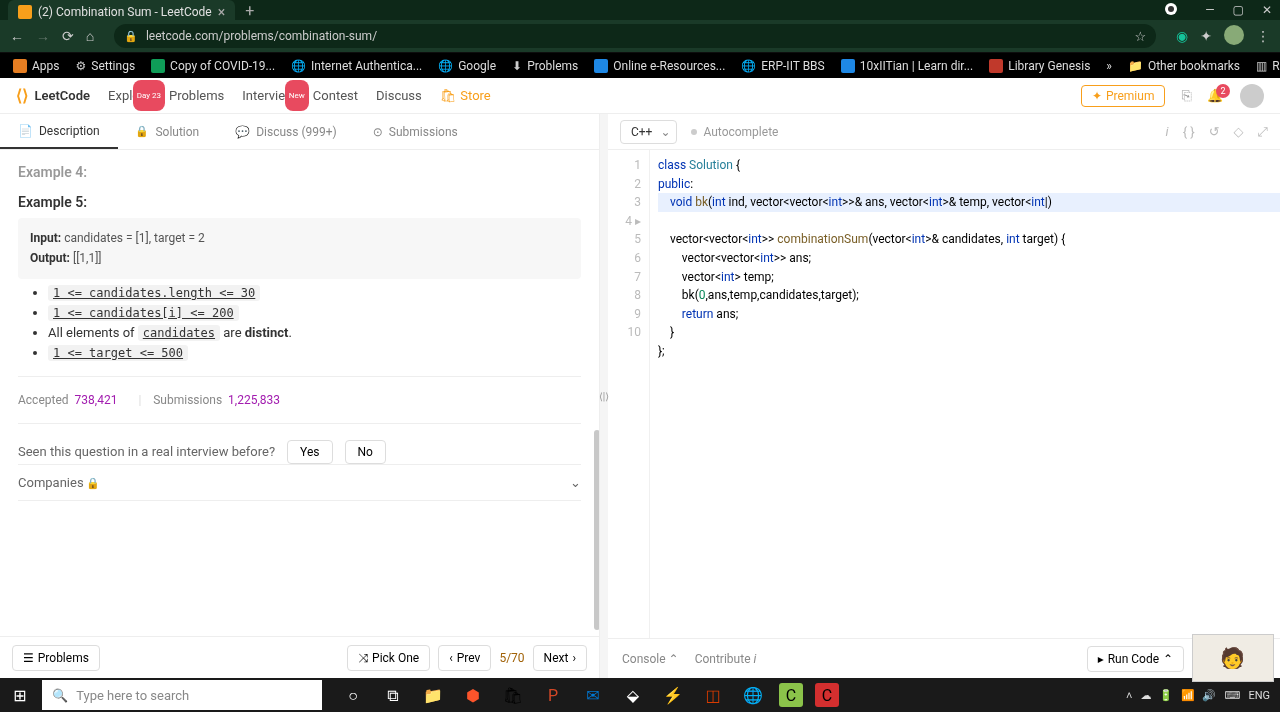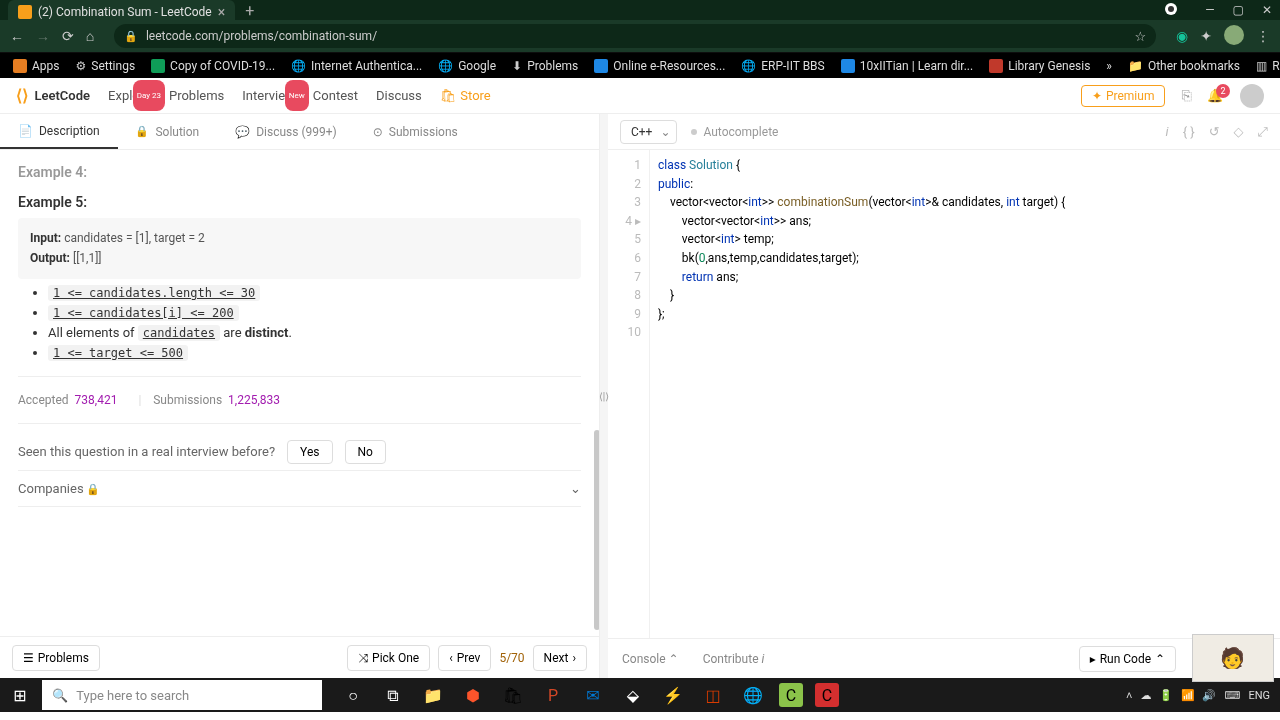--- a/index.html
+++ b/index.html
@@ -55,21 +55,21 @@
     .problem-content { flex: 1; overflow-y: auto; padding: 0 18px 10px; font-size: 13px; color: #333; position:relative; }
     .example-title { font-weight: 600; margin: 14px 0 8px; font-size: 14px; }
     .example-box { background: #f7f7f7; border-radius: 4px; padding: 10px 12px; font-family: ui-monospace, Menlo, monospace; font-size: 12px; line-height: 1.7; color: #555; }
     .example-box b { color: #333; }
     .constraints-list { padding-left: 30px; margin-top: 6px; }
     .constraints-list li { margin: 5px 0; font-size: 13px; }
     .mono { font-family: ui-monospace, Menlo, monospace; background: #f2f2f2; padding: 1px 5px; border-radius: 3px; font-size: 12px; text-decoration: underline; }
     hr.sep { border: none; border-top: 1px solid #eee; margin: 16px 0; }
     .stats-row { color: #888; font-size: 12px; }
     .stats-row span.v { color: #a21caf; margin: 0 18px 0 6px; }
-    .interview-row { display: flex; align-items: center; gap: 12px; margin: 6px 0; font-size: 13px; color: #666; }
+    .interview-row { display: flex; align-items: center; gap: 12px; margin: 0 0; font-size: 13px; color: #666; }
     .mini-btn { border: 1px solid #ddd; padding: 4px 12px; border-radius: 4px; font-size: 12px; cursor: pointer; background:#fff; }
     .collapsible { display: flex; justify-content: space-between; padding: 10px 0; border-top: 1px solid #eee; font-size: 13px; color: #666; cursor: pointer; }
     .lock { color: #f89f1b; font-size: 11px; }
 
     .problem-footer { height: 42px; border-top: 1px solid #eee; display: flex; align-items: center; padding: 0 12px; gap: 8px; font-size: 12px; }
     .foot-btn { border: 1px solid #ddd; padding: 5px 10px; border-radius: 4px; cursor: pointer; display:flex; align-items:center; gap:4px; }
     .foot-btn.pick { margin-left: auto; }
     .foot-page { color: #a16207; }
 
     
@@ -83,21 +83,21 @@
 
     .code-area { flex: 1; display: flex; font-family: ui-monospace, Menlo, monospace; font-size: 12px; background: #fff; }
     .gutter { width: 42px; text-align: right; padding: 6px 8px 0 0; color: #bbb; line-height: 1.55; border-right:1px solid #f0f0f0; }
     .code-lines { flex: 1; padding: 6px 0 0 8px; line-height: 1.55; white-space: pre; }
     .code-lines .kw { color: #0033b3; }
     .code-lines .ty { color: #267f99; }
     .code-lines .fn { color: #795e26; }
     .code-lines .num { color: #098658; }
     .hl-line { background: #e8f0fe; display: block; }
 
-    .editor-footer { height: 40px; border-top: 1px solid #eee; display: flex; align-items: center; padding: 0 14px; gap: 24px; font-size: 12px; }
+    .editor-footer { height: 40px; border-top: 1px solid #eee; display: flex; align-items: center; padding: 0 14px; gap: 16px; font-size: 12px; }
     .ef-link { color: #888; cursor: pointer; }
     .run-btn { margin-left: auto; border: 1px solid #ddd; padding: 5px 10px; border-radius: 4px; display: flex; gap: 4px; align-items: center; cursor: pointer; }
     .submit-btn { background: #2db55d; color: #fff; padding: 6px 14px; border-radius: 4px; cursor: pointer; opacity:0.3; }
 
     
     .taskbar { height: 34px; background: #1a1a1a; display: flex; align-items: center; padding: 0 0 0 0; gap: 2px; }
     .start-btn { width: 40px; height: 34px; display: flex; align-items: center; justify-content: center; color: #fff; }
     .search-box { flex: 0 0 280px; background: #fff; height: 30px; margin: 2px 0; display: flex; align-items: center; padding: 0 10px; gap: 8px; color: #888; font-size: 13px; }
     .tb-icons { display: flex; gap: 2px; margin-left: 10px; }
     .tb-icon { width: 38px; height: 34px; display: flex; align-items: center; justify-content: center; }
@@ -311,20 +311,21 @@
         <span>{ }</span>
         <span>↺</span>
         <span>◇</span>
         <span>⤢</span>
       </div>
     </div>
     <div class="code-area">
       <div class="gutter">1<br>2<br>3<br>4 ▸<br>5<br>6<br>7<br>8<br>9<br>10</div>
       <div class="code-lines"><span><span class="kw">class</span> <span class="ty">Solution</span> {</span>
 <span><span class="kw">public</span>:</span>
+<span class="hl-line">    <span class="kw">void</span> <span class="fn">bk</span>(<span class="kw">int</span> ind, vector&lt;vector&lt;<span class="kw">int</span>&gt;&gt;&amp; ans, vector&lt;<span class="kw">int</span>&gt;&amp; temp, vector&lt;<span class="kw">int</span>|)</span>
 <span>    vector&lt;vector&lt;<span class="kw">int</span>&gt;&gt; <span class="fn">combinationSum</span>(vector&lt;<span class="kw">int</span>&gt;&amp; candidates, <span class="kw">int</span> target) {</span>
 <span>        vector&lt;vector&lt;<span class="kw">int</span>&gt;&gt; ans;</span>
 <span>        vector&lt;<span class="kw">int</span>&gt; temp;</span>
 <span>        bk(<span class="num">0</span>,ans,temp,candidates,target);</span>
 <span>        <span class="kw">return</span> ans;</span>
 <span>    }</span>
 <span>};</span></div>
     </div>
     <div class="editor-footer">
       <span class="ef-link"><span>Console</span> <span>⌃</span></span>

